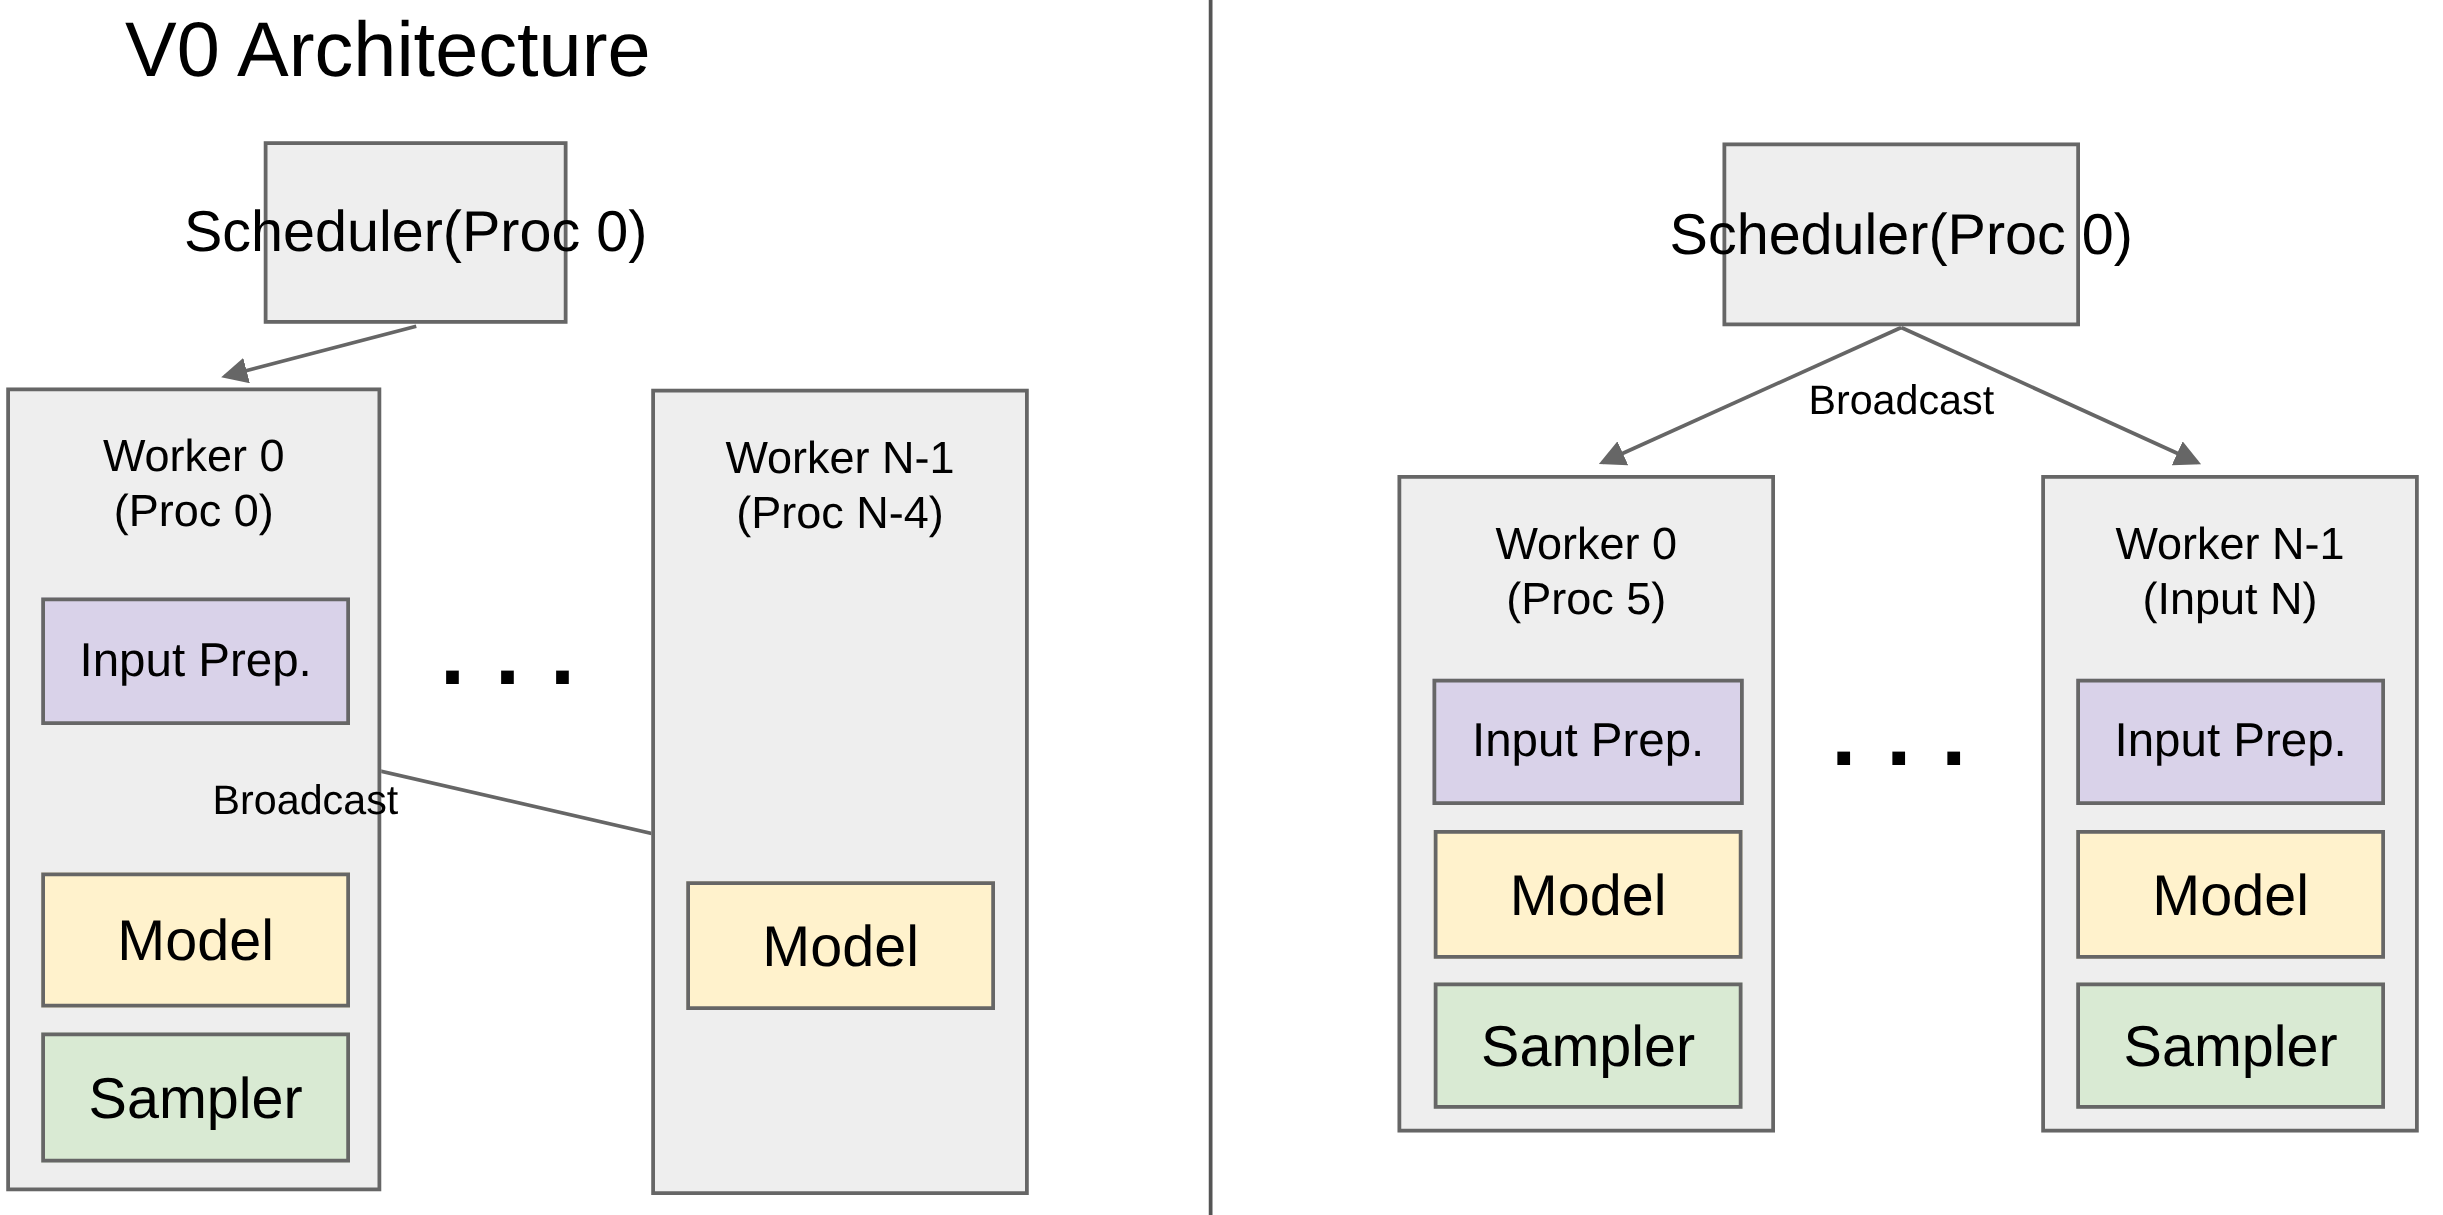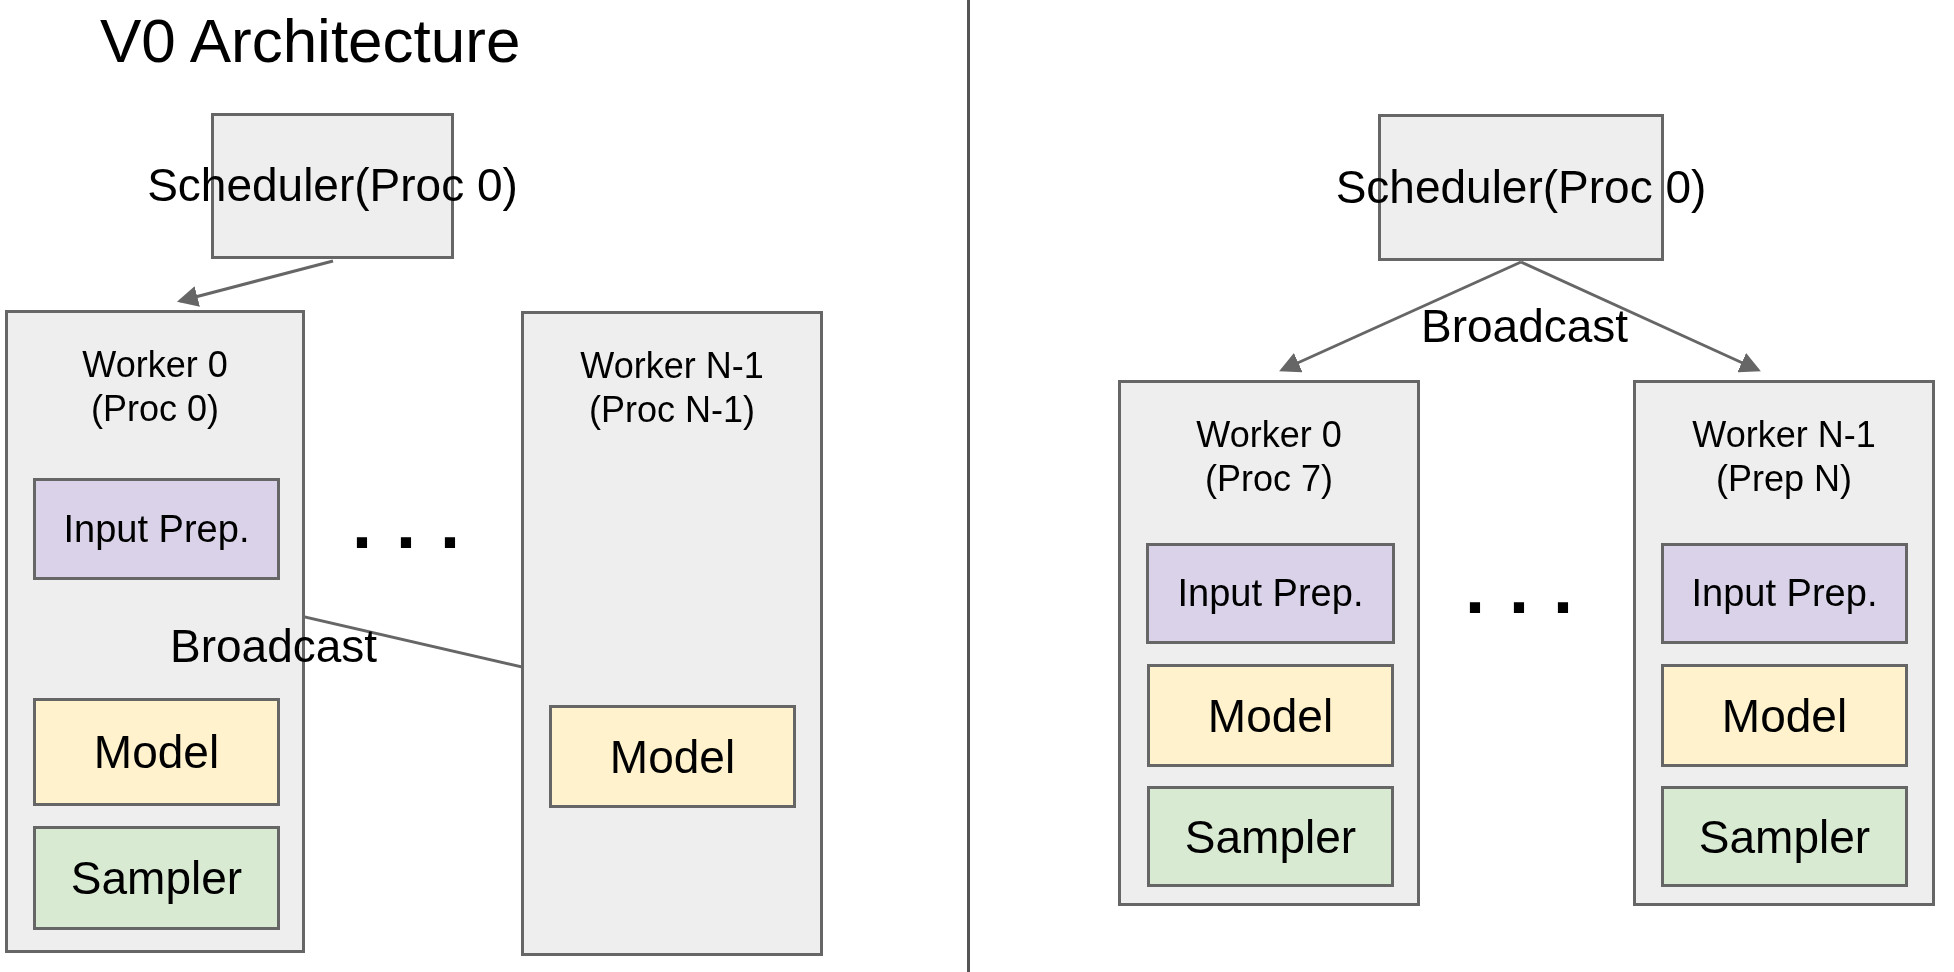--- a/index.html
+++ b/index.html
@@ -27,21 +27,21 @@
   .inner{position:absolute; box-sizing:border-box; border:3px solid var(--box-border);}
   .inner.prep{background:var(--input-prep-fill); font-size:38px;}
   .inner.model{background:var(--model-fill); font-size:46px;}
   .inner.sampler{background:var(--sampler-fill); font-size:46px;}
   .inner span{white-space:nowrap;}
   .dots{
     position:absolute; font-size:72px; font-weight:700; letter-spacing:24px;
     line-height:70px; text-align:center; white-space:nowrap; color:var(--text);
   }
   .broadcast{
-    position:absolute; font-size:46px; line-height:1.0; white-space:nowrap; color:var(--text);
+    position:absolute; font-size:33px; line-height:1.0; white-space:nowrap; color:var(--text);
   }
   .divider{position:absolute; background:var(--divider);}
   svg.arrows{position:absolute; left:0; top:0; width:1954px; height:972px; pointer-events:none;}
   svg.arrows line{stroke:var(--arrow); stroke-width:3;}
   svg.arrows marker path{fill:var(--arrow);}
 </style>
 </head>
 <body>
 
 <div class="canvas">
@@ -85,57 +85,57 @@
     <span>Sampler</span>
   </div>
 
   <div class="dots" style="left:352px; top:488px; width:122px;">...</div>
 
   <div class="broadcast" style="left:170px; top:623px;">Broadcast</div>
 
   <div class="box" style="left:521px; top:311px; width:302px; height:645px;">
     <div class="worker-label">
       <div>Worker N-1</div>
-      <div>(Proc N-1)</div>
+      <div>(Proc N-4)</div>
     </div>
   </div>
   <div class="inner model centered" style="left:549px; top:705px; width:247px; height:103px;">
     <span>Model</span>
   </div>
 
 
   <div class="box centered" style="left:1378px; top:114px; width:286px; height:147px;">
     <div class="node-label">Scheduler</div>
     <div class="node-label">(Proc 0)</div>
   </div>
 
   <div class="broadcast" style="left:1421px; top:303px; width:200px; text-align:center;">Broadcast</div>
 
   <div class="box" style="left:1118px; top:380px; width:302px; height:526px;">
     <div class="worker-label">
       <div>Worker 0</div>
-      <div>(Proc 7)</div>
+      <div>(Proc 5)</div>
     </div>
   </div>
   <div class="inner prep centered" style="left:1146px; top:543px; width:249px; height:101px;">
     <span>Input Prep.</span>
   </div>
   <div class="inner model centered" style="left:1147px; top:664px; width:247px; height:103px;">
     <span>Model</span>
   </div>
   <div class="inner sampler centered" style="left:1147px; top:786px; width:247px; height:101px;">
     <span>Sampler</span>
   </div>
 
   <div class="dots" style="left:1465px; top:553px; width:122px;">...</div>
 
   <div class="box" style="left:1633px; top:380px; width:302px; height:526px;">
     <div class="worker-label">
       <div>Worker N-1</div>
-      <div>(Prep N)</div>
+      <div>(Input N)</div>
     </div>
   </div>
   <div class="inner prep centered" style="left:1661px; top:543px; width:247px; height:101px;">
     <span>Input Prep.</span>
   </div>
   <div class="inner model centered" style="left:1661px; top:664px; width:247px; height:103px;">
     <span>Model</span>
   </div>
   <div class="inner sampler centered" style="left:1661px; top:786px; width:247px; height:101px;">
     <span>Sampler</span>

